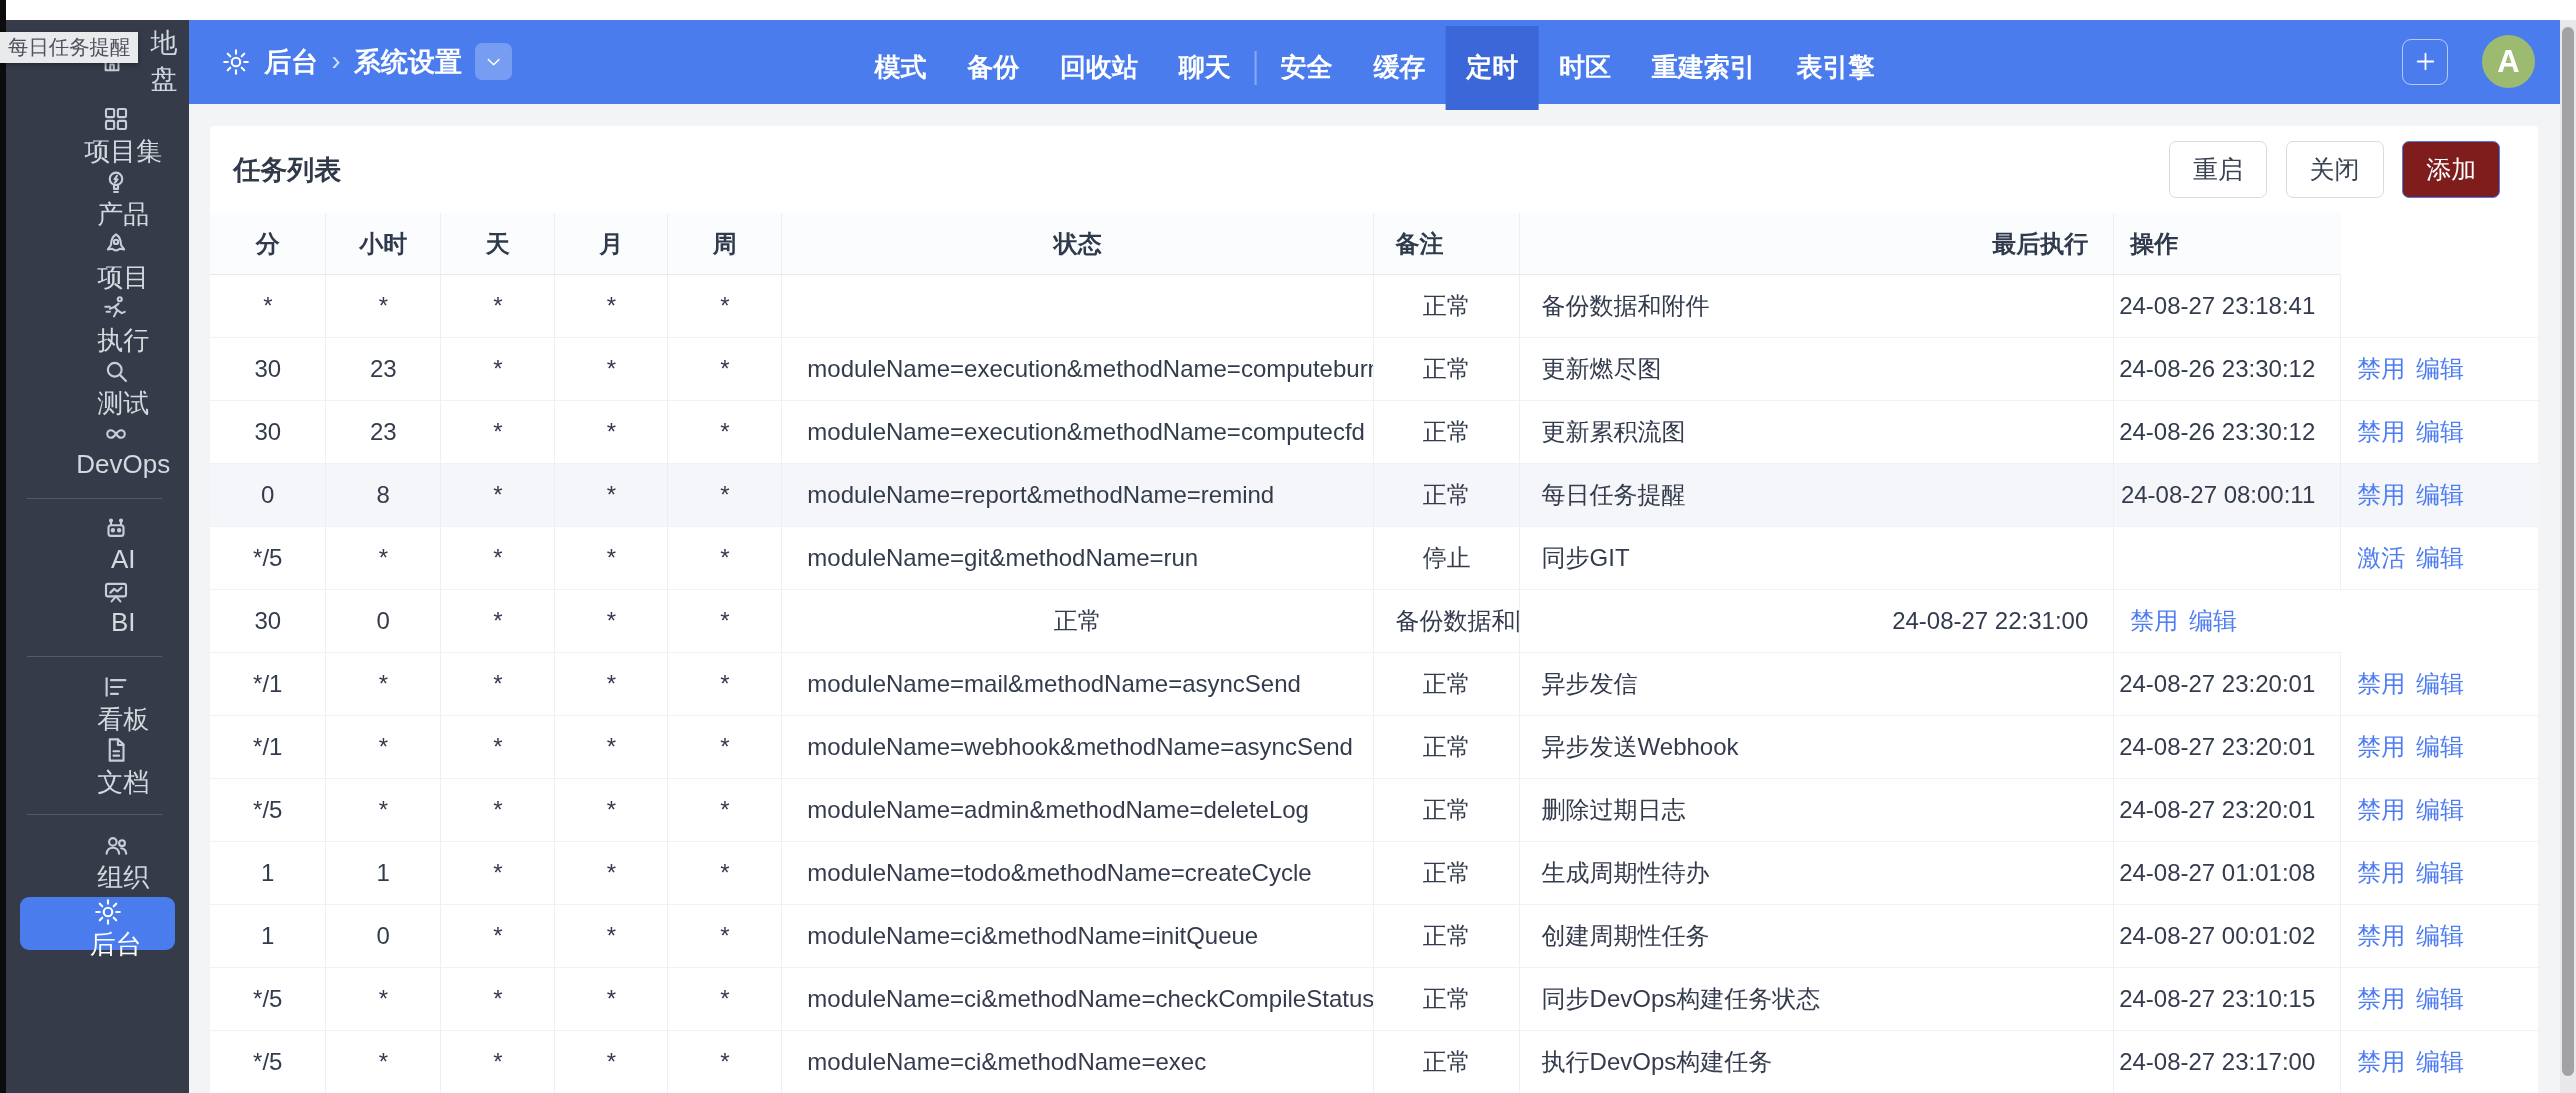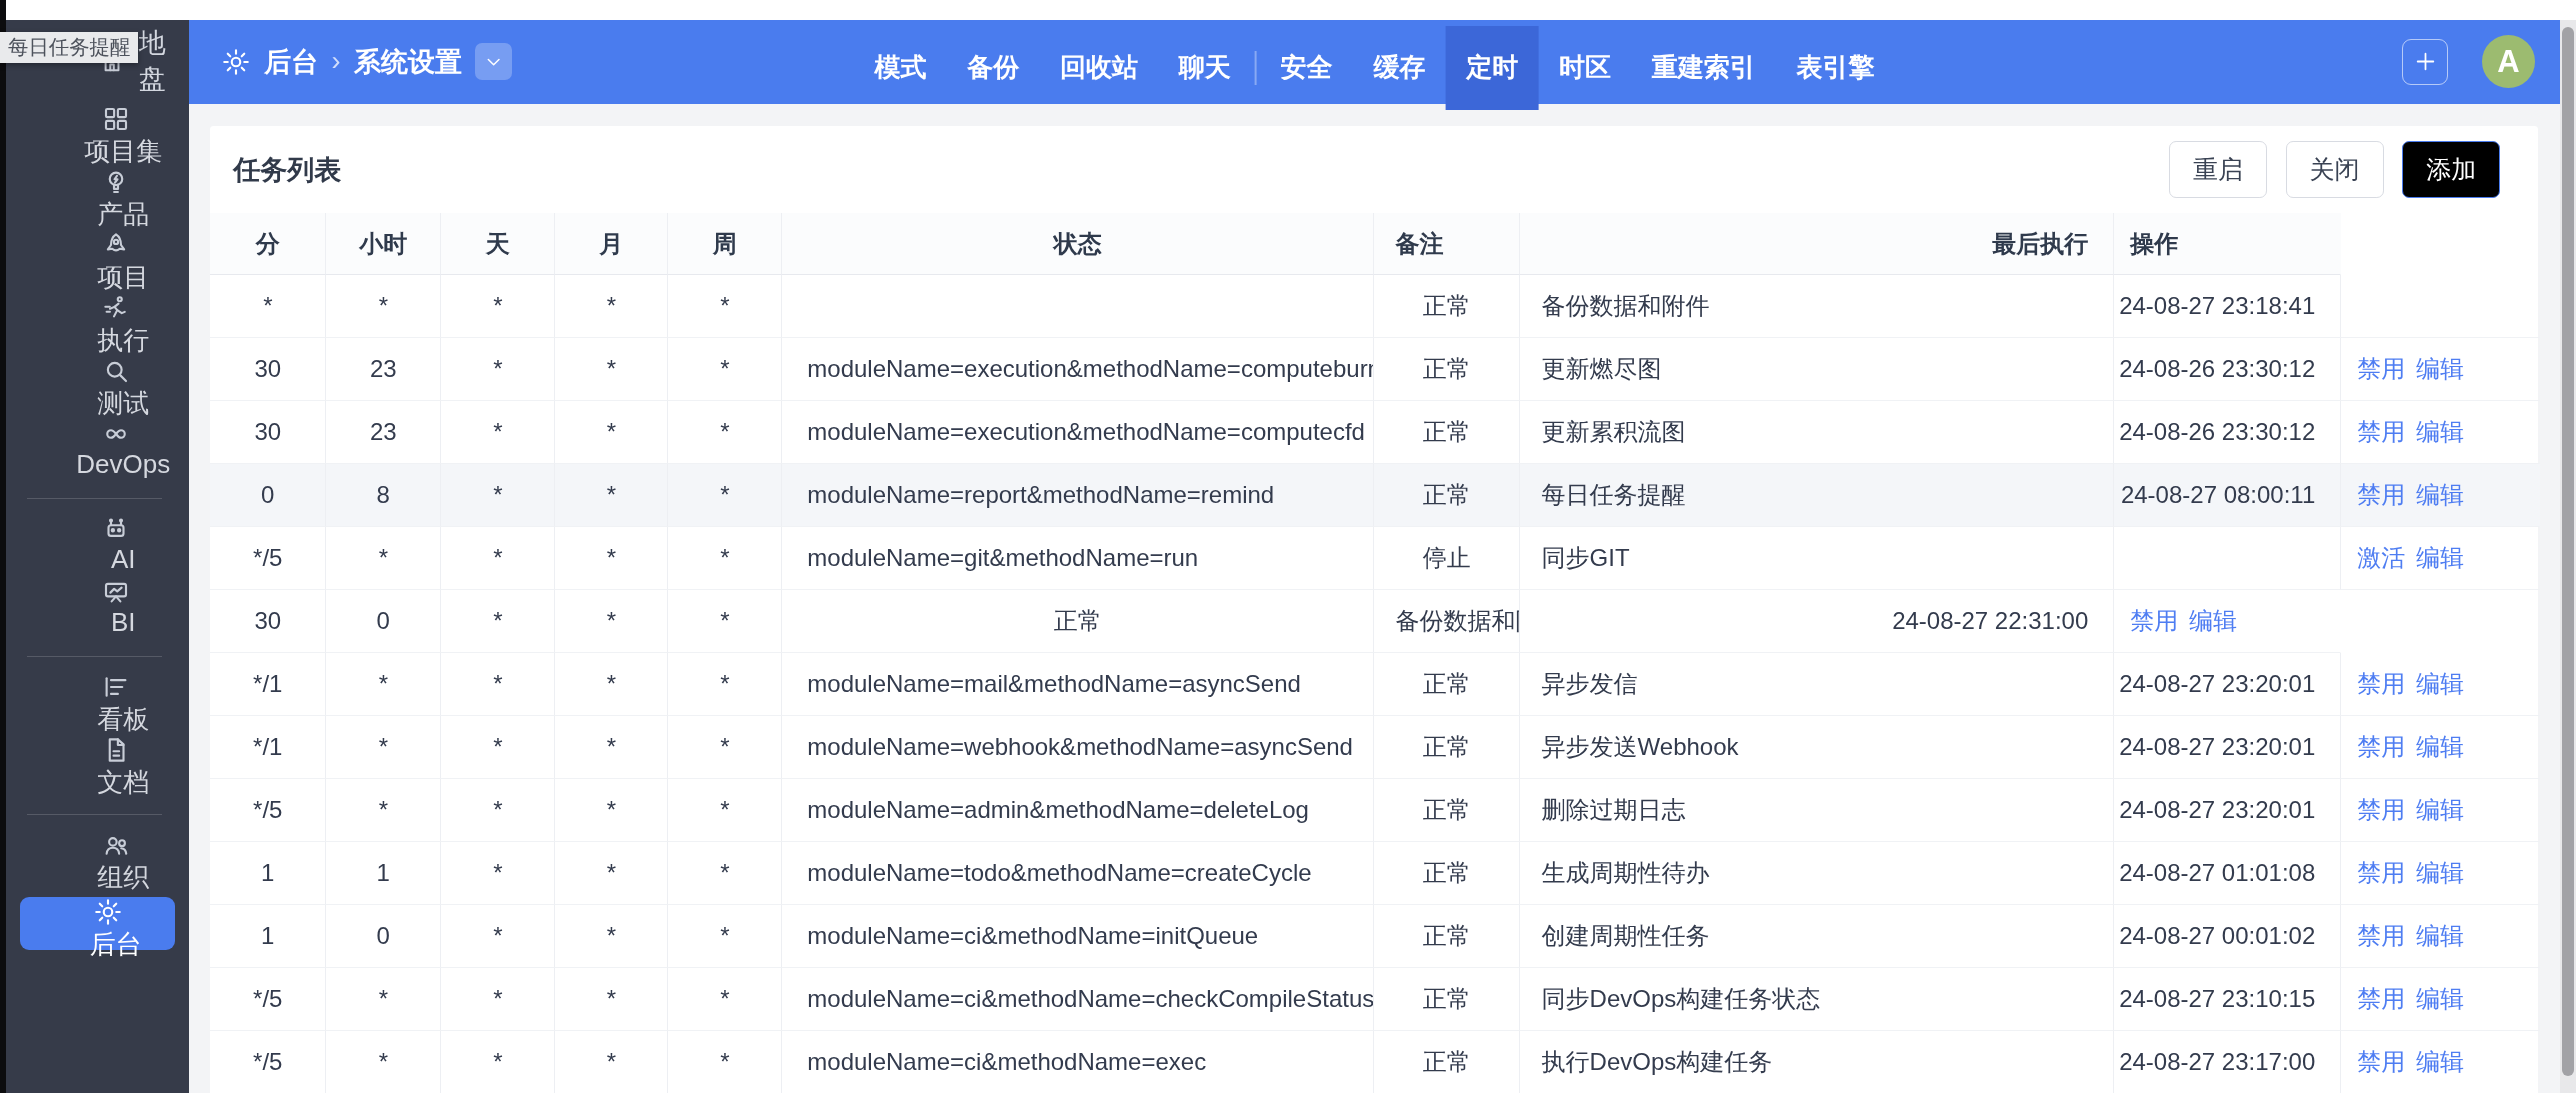--- a/index.html
+++ b/index.html
@@ -5,21 +5,21 @@
   html,body{margin:0;padding:0;}
   body{font-family:"Liberation Sans","DejaVu Sans",sans-serif;background:#fff;}
   .screen{position:relative;width:2576px;height:1093px;overflow:hidden;background:#f3f4f6;}
 
   
   .edge-strip{position:absolute;left:0;top:0;width:6.2px;height:1093px;background:#0c0c0e;}
   .top-strip{position:absolute;left:6.2px;top:0;width:2570px;height:19.6px;background:#ffffff;}
 
   
   .sidebar{position:absolute;left:6.2px;top:19.6px;width:183px;height:1074px;background:#363b49;z-index:2;}
-  .side-top-item{display:flex;align-items:center;margin-top:18px;height:46px;padding-left:92px;color:#d3d7df;}
+  .side-top-item{display:flex;align-items:center;margin-top:18px;height:46px;padding-left:92px;color:#d3d7df;text-align:center;}
   .side-top-item .icon{width:30px;height:30px;color:#c8cdd7;}
   .side-top-item .lbl{margin-left:12.4px;font-size:27px;}
   .side-nav{position:absolute;left:0;top:84px;right:0;}
   .side-item{display:flex;align-items:center;height:63px;padding-left:36px;color:#d5d8df;cursor:pointer;flex-direction:column;}
   .side-item .icon{width:30px;height:30px;color:#c8cdd7;flex:none;}
   .side-item .lbl{margin-left:15px;font-size:26px;white-space:nowrap;}
   .side-item.active{height:53px;margin:4.4px 14.2px;border-radius:9px;background:#4a7cee;padding-left:21.3px;}
   .side-item.active .icon,.side-item.active .lbl{color:#ffffff;}
   .side-divider{height:32px;position:relative;}
   .side-divider::after{content:"";position:absolute;left:20.4px;right:27px;top:50%;height:0.9px;background:rgba(255,255,255,0.16);}
@@ -48,21 +48,21 @@
     display:flex;align-items:center;justify-content:center;cursor:pointer;}
 
   
   .main{position:absolute;left:189px;top:104px;width:2371px;height:989px;background:#f3f4f6;}
   .card{position:absolute;left:21.3px;top:22px;width:2328px;height:996px;background:#fff;border-radius:3.6px 3.6px 0 0;}
   .card-head{height:87px;display:flex;align-items:center;}
   .card-title{font-size:27px;font-weight:700;color:#313a4a;margin-left:23px;}
   .head-btns{margin-left:auto;margin-right:38px;display:flex;gap:18.7px;}
   .btn{height:57px;min-width:92px;padding:0 23px;border-radius:7.1px;font-size:25px;display:flex;align-items:center;justify-content:center;cursor:pointer;box-sizing:border-box;white-space:nowrap;font-family:inherit;}
   .btn.default{background:#fff;border:1.8px solid #d8dbe2;color:#394253;}
-  .btn.primary{background:#000000;border:1.8px solid #4a7cee;color:#fff;}
+  .btn.primary{background:#7f1d1d;border:1.8px solid #4a7cee;color:#fff;}
 
   
   .table{--cols:116px 115px 114px 113px 114px 592px 146px 594px 227px 199px;font-size:24px;color:#333b4d;}
   .trow{display:grid;grid-template-columns:var(--cols);}
   .cell{display:flex;align-items:center;border-right:0.9px solid #edeff3;border-bottom:0.9px solid #f0f2f5;
     height:63px;box-sizing:border-box;overflow:hidden;white-space:nowrap;}
   .cell:last-child{border-right-color:transparent;}
   .thead .cell{height:62px;background:#fbfcfd;font-weight:600;color:#2f3a4c;border-bottom:0.9px solid #e7e9ee;}
   .al-c{justify-content:center;}
   .al-l{justify-content:flex-start;padding-left:25px;}

